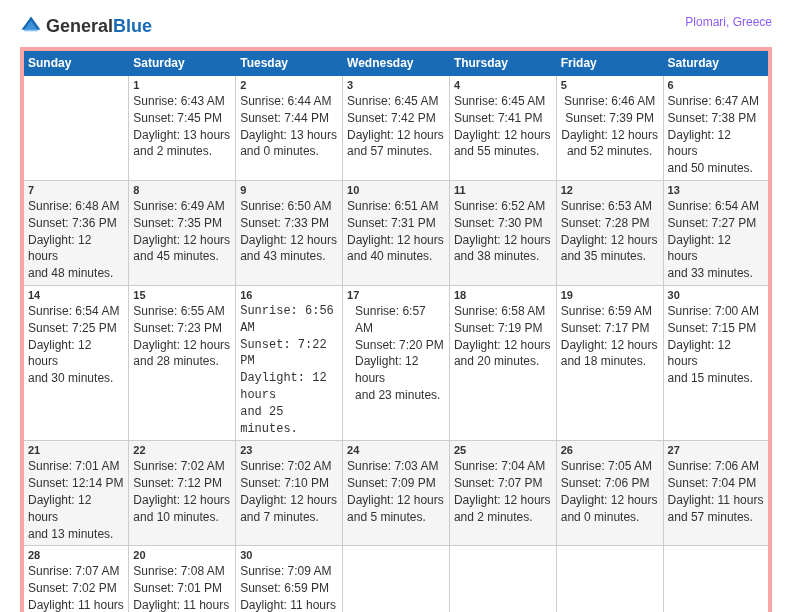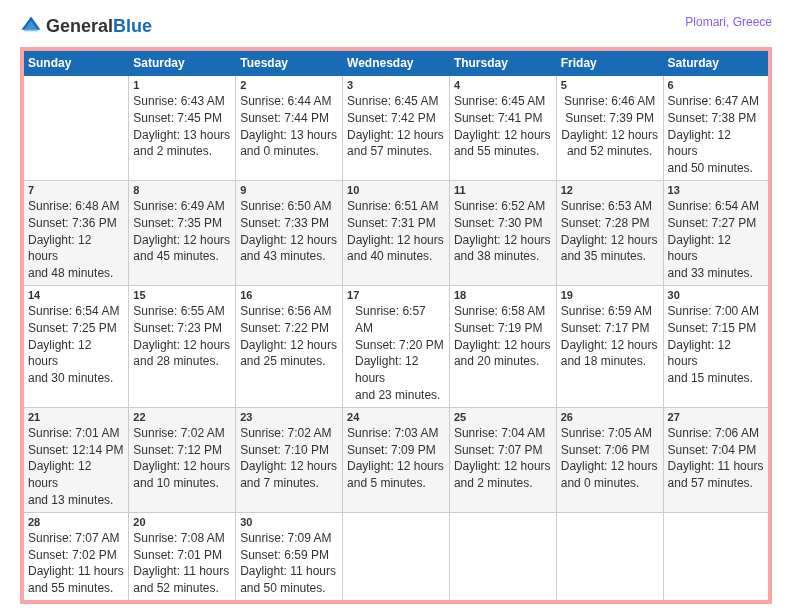--- a/index.html
+++ b/index.html
@@ -239,21 +239,21 @@
           </td>
           <td>
             <div class="day-number">15</div>
             <div class="day-info" style="white-space: pre-line;">Sunrise: 6:55 AM
 Sunset: 7:23 PM
 Daylight: 12 hours
 and 28 minutes.</div>
           </td>
           <td>
             <div class="day-number">16</div>
-            <div class="day-info" style="white-space: pre-line;">Sunrise: 6:56 AM
+            <div class="day-info" style="white-space: pre-line; font-family: Liberation Mono, monospace;">Sunrise: 6:56 AM
 Sunset: 7:22 PM
 Daylight: 12 hours
 and 25 minutes.</div>
           </td>
           <td>
             <div class="day-number">17</div>
             <div class="day-info" style="white-space: pre-line; margin-left: 8px;">Sunrise: 6:57 AM
 Sunset: 7:20 PM
 Daylight: 12 hours
 and 23 minutes.</div>

